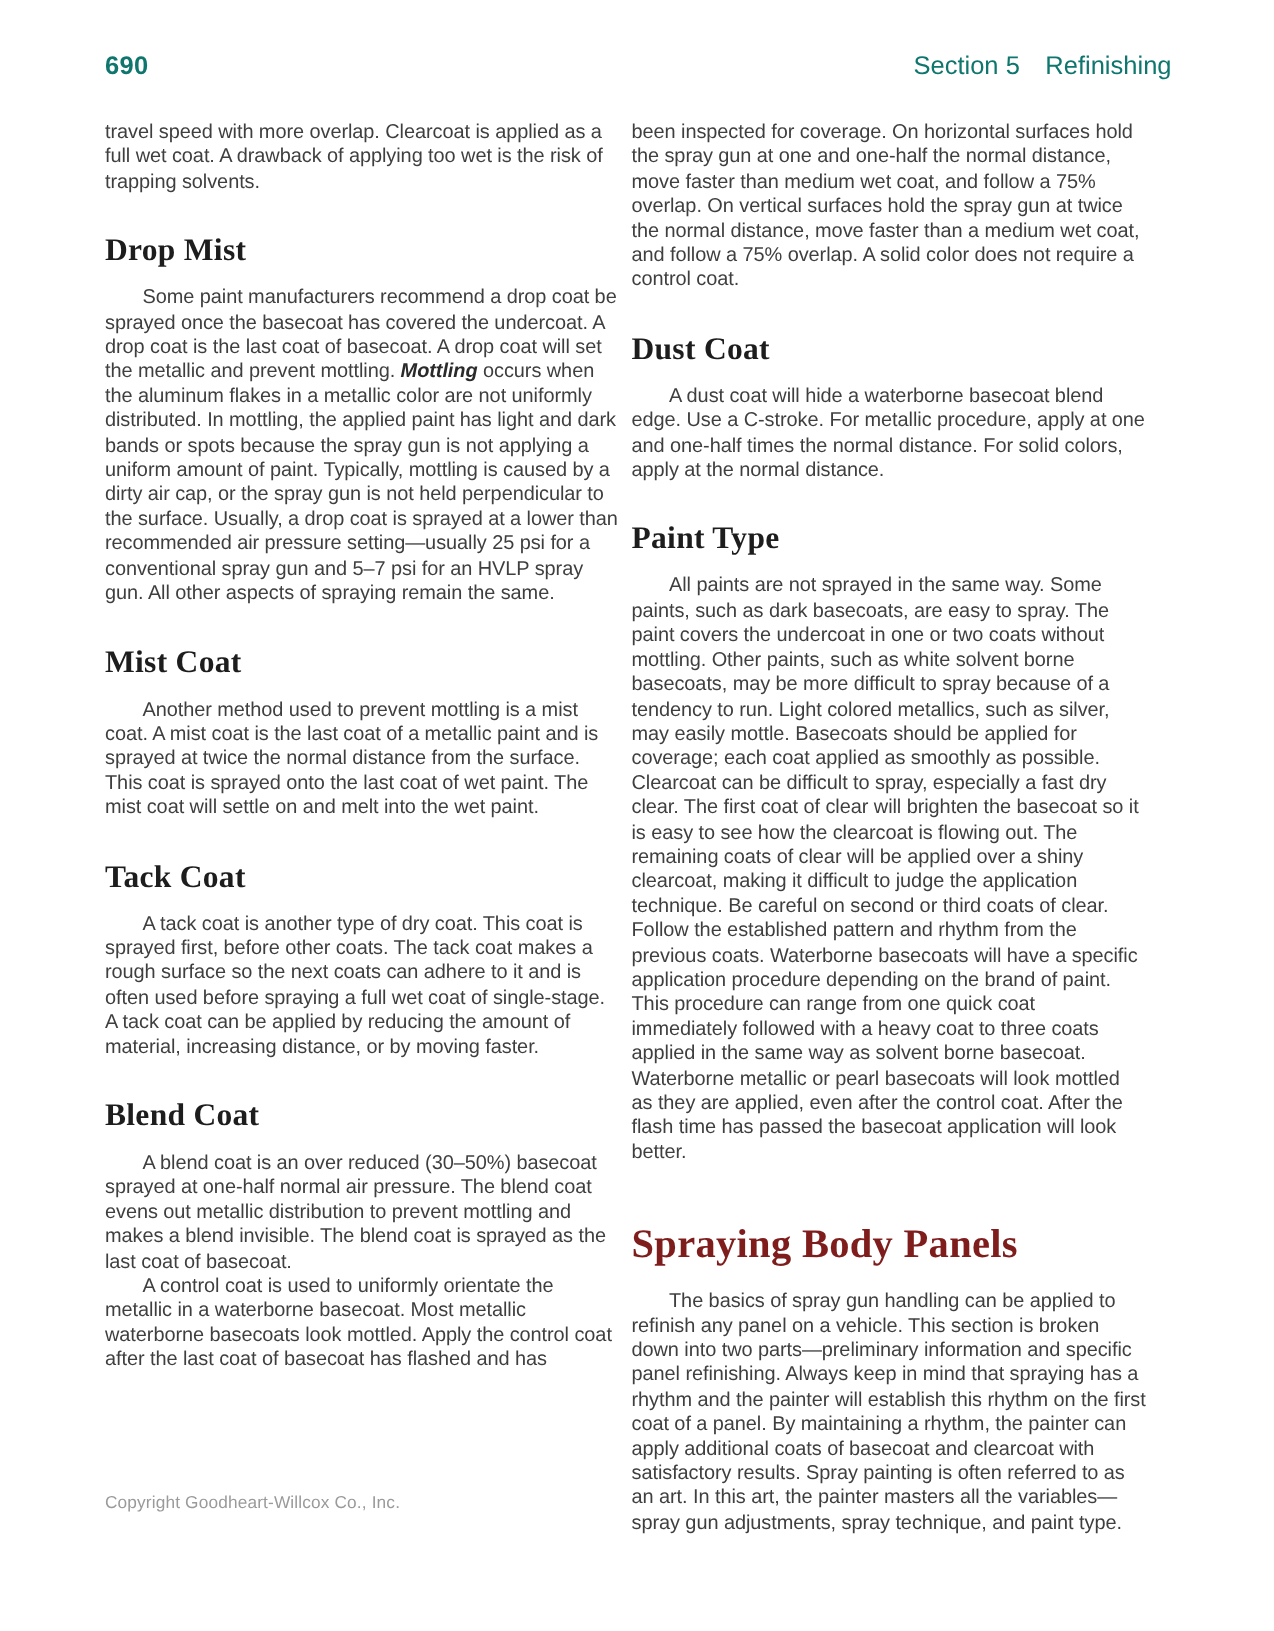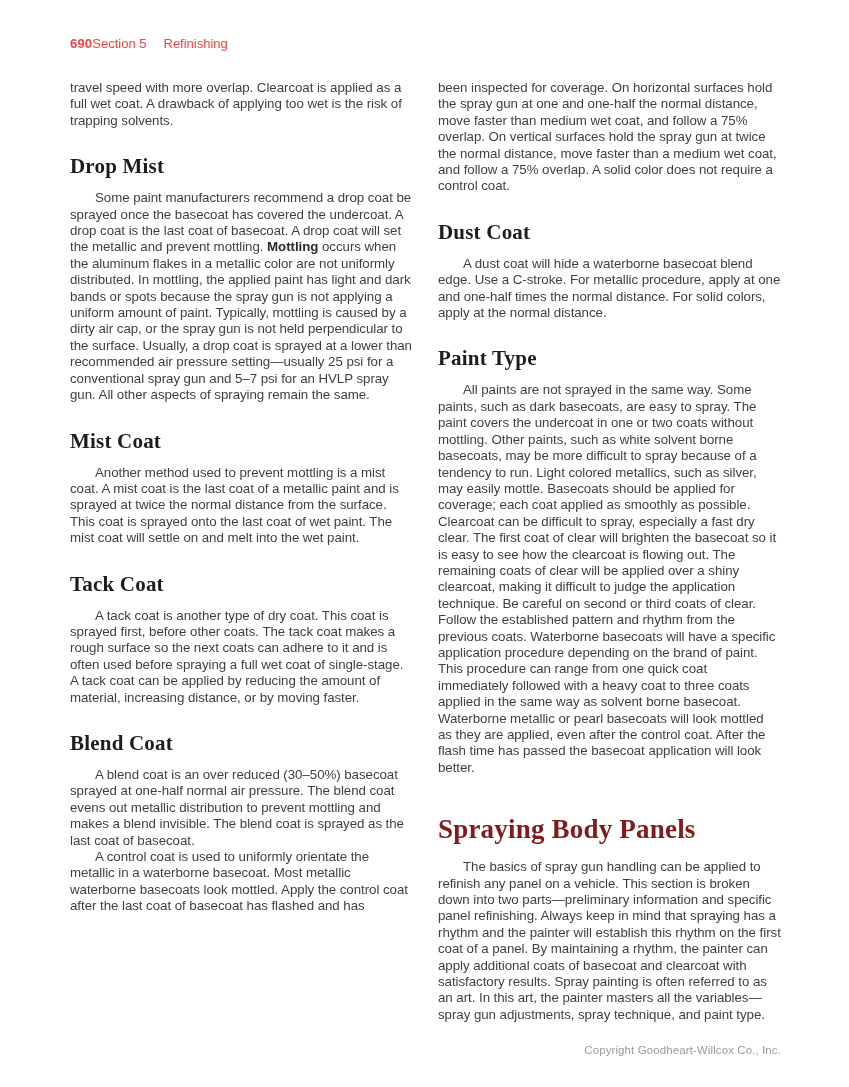--- a/index.html
+++ b/index.html
@@ -11,35 +11,36 @@
     font-family: "Liberation Sans", sans-serif;
     color: #3f3f3f;
     overflow: hidden;
   }
   .page-header {
     position: absolute;
     top: 37px;
     left: 70px;
     width: 711px;
     display: flex;
+    justify-content: space-between;
     align-items: baseline;
-    font-size: 13px;
+    font-size: 17px;
     line-height: 14px;
-    color: #ef4444;
+    color: #0f766e;
   }
   .page-num { font-weight: 700; letter-spacing: 0.2px; }
   .running-head { font-weight: 400; }
   .running-head .sec { margin-right: 17px; }
   .columns {
     position: absolute;
     top: 80px;
     left: 70px;
     width: 711px;
     display: flex;
-    gap: 25px;
+    gap: 8px;
   }
   .col {
     width: 343px;
     font-size: 13.3px;
     line-height: 16.4px;
     text-align: left;
     letter-spacing: -0.05px;
   }
   .col p { margin: 0; }
   .col p.indent { text-indent: 25px; }
@@ -54,27 +55,27 @@
   }
   h1.major-heading {
     font-family: "Liberation Serif", serif;
     font-weight: 700;
     font-size: 27px;
     line-height: 30px;
     color: #7f1d1d;
     letter-spacing: 0.2px;
     margin: 38px 0 15px 0;
   }
-  .emph { font-weight: 700; color: #2a2a2a; text-align: right; }
+  .emph { font-weight: 700; font-style: italic; color: #2a2a2a; text-align: right; }
   .page-footer {
     position: absolute;
-    top: 1044px;
+    top: 996px;
     left: 70px;
     width: 711px;
-    text-align: right;
+    text-align: left;
     font-size: 11.5px;
     color: #9a9a9a;
     letter-spacing: 0.1px;
   }
 </style>
 </head>
 <body>
 
 <div class="page">
 

